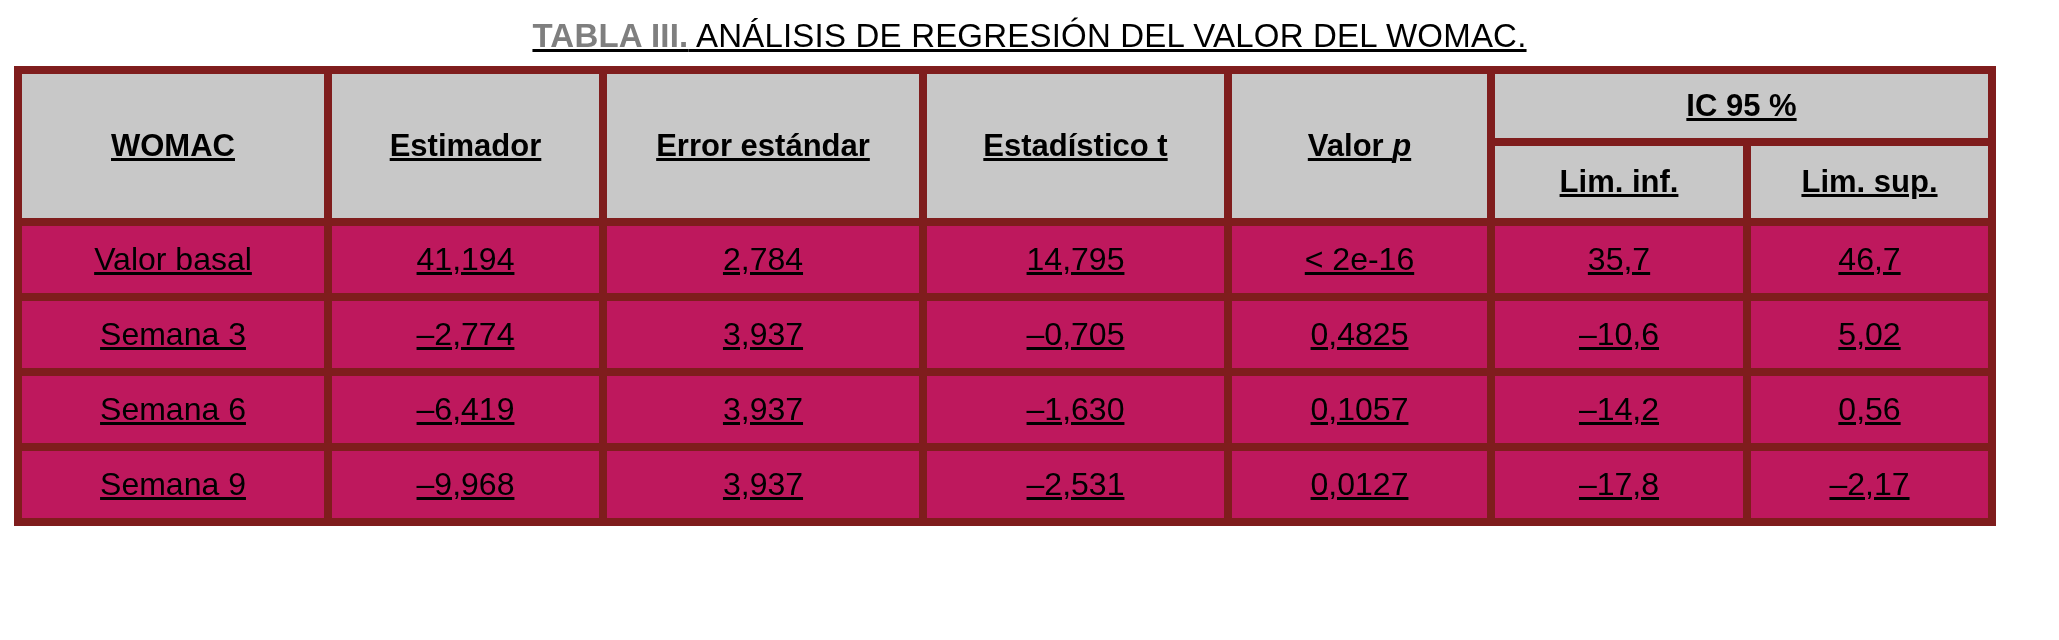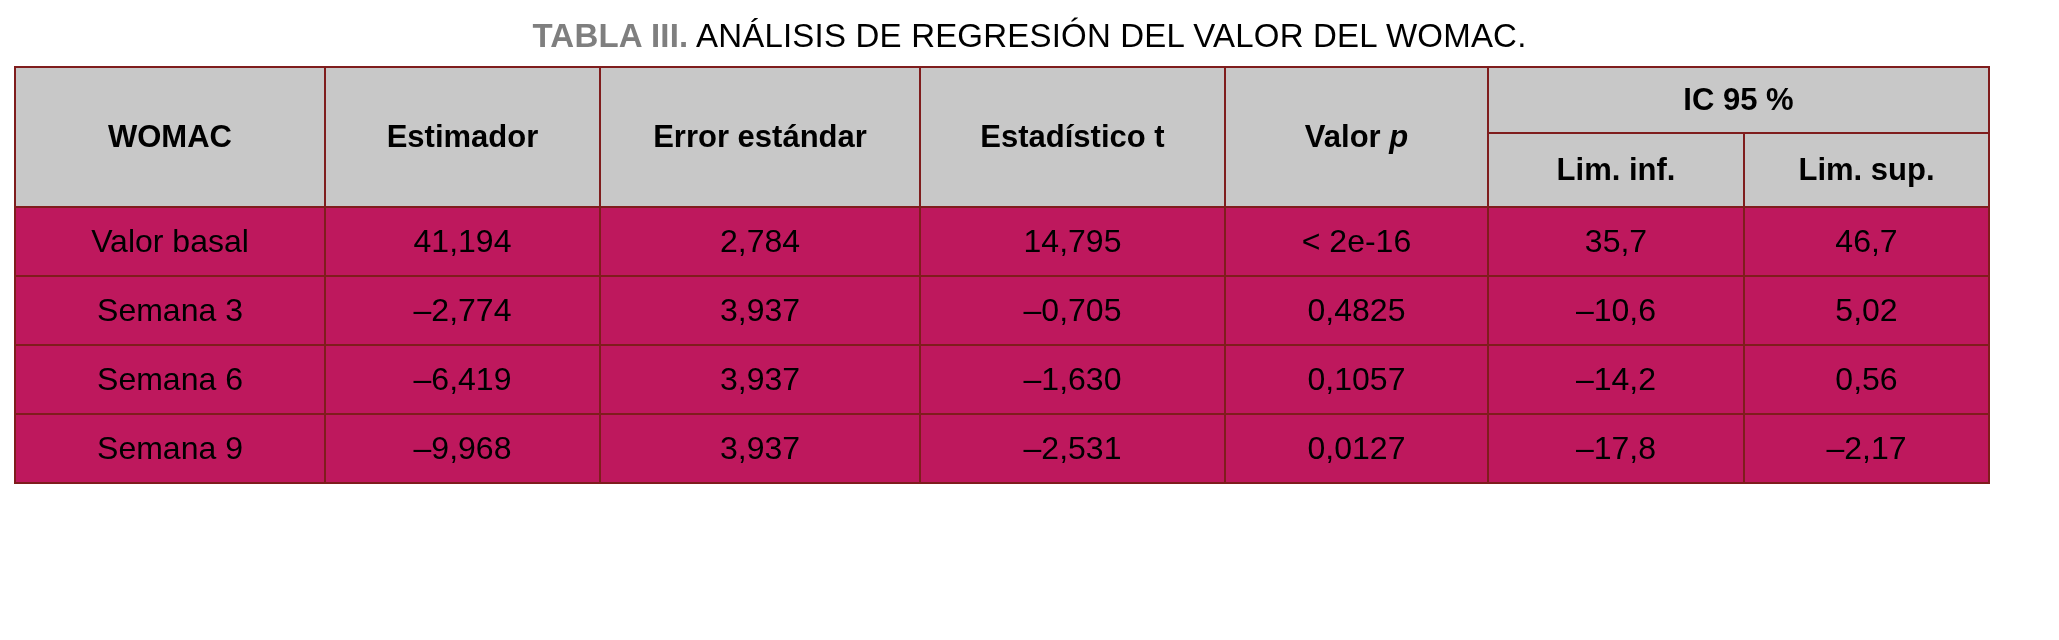--- a/index.html
+++ b/index.html
@@ -11,20 +11,21 @@
     width: 2059px;
     height: 640px;
     font-family: "Liberation Sans", sans-serif;
     color: #000000;
     overflow: hidden;
   }
   .page {
     width: 2059px;
     box-sizing: border-box;
     padding: 8px 14px 0 14px;
+    text-decoration: underline;
   }
   .caption {
     text-align: center;
     font-size: 33px;
     line-height: 40px;
     letter-spacing: 0.2px;
     padding: 8px 0 10px 0;
     white-space: nowrap;
   }
   .caption .caption-label {
@@ -35,21 +36,21 @@
     color: #000000;
   }
   table.reg-table {
     border-collapse: collapse;
     table-layout: fixed;
     width: 1974px;
     margin: 0 0 0 0;
     font-size: 31px;
   }
   table.reg-table td, table.reg-table th {
-    border: 2px solid #7f1d1d;
+    border: 8px solid #7f1d1d;
     text-align: center;
     vertical-align: middle;
     padding: 0;
   }
   thead th {
     background: #c8c8c8;
     font-weight: bold;
     font-size: 31px;
   }
   .h-tall {

